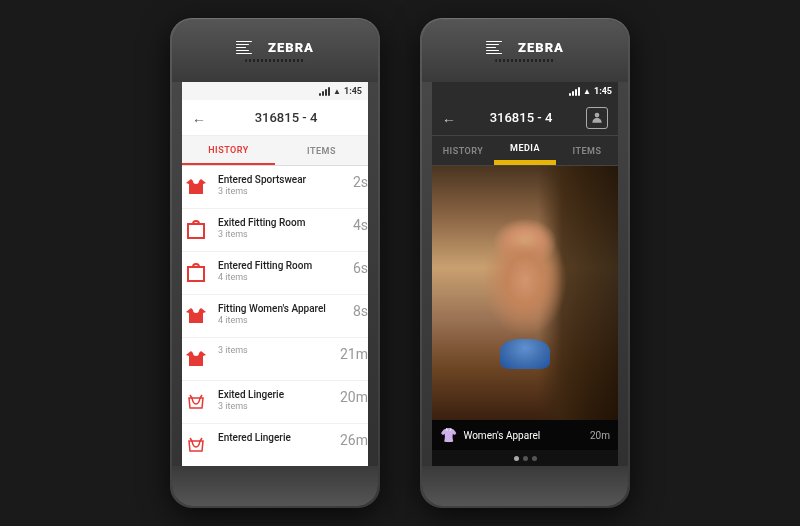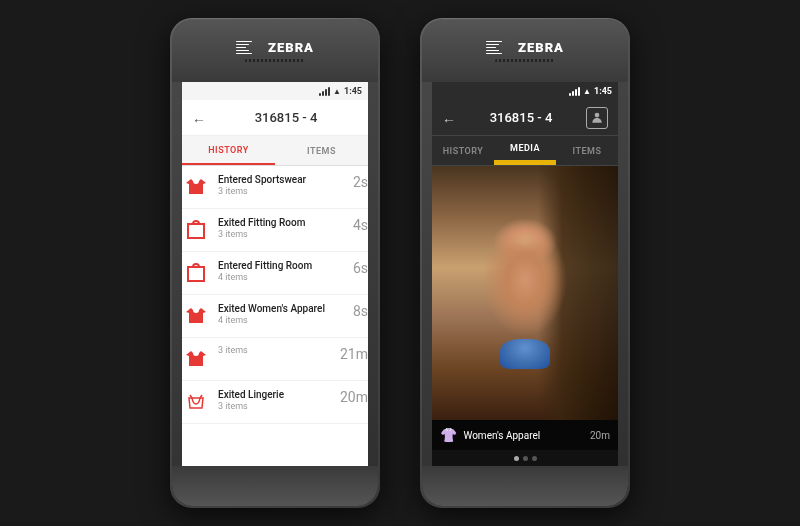--- a/index.html
+++ b/index.html
@@ -493,21 +493,21 @@
             <div class="item-time">6s</div>
           </div>
 
           <div class="list-item">
             <div class="item-icon">
               <svg viewBox="0 0 24 24" fill="#e53935">
                 <path d="M7 4L2 8l3 1v10h14V9l3-1-5-4-2 2a3 3 0 01-6 0L7 4z"></path>
               </svg>
             </div>
             <div class="item-text">
-              <div class="item-title">Exited Women's Apparel</div>
+              <div class="item-title">Fitting Women's Apparel</div>
               <div class="item-subtitle">4 items</div>
             </div>
             <div class="item-time">8s</div>
           </div>
 
           <div class="list-item">
             <div class="item-icon">
               <svg viewBox="0 0 24 24" fill="#e53935">
                 <path d="M7 4L2 8l3 1v10h14V9l3-1-5-4-2 2a3 3 0 01-6 0L7 4z"></path>
               </svg>
@@ -526,20 +526,34 @@
                 <path d="M8 8L6 5M16 8l2-3"></path>
               </svg>
             </div>
             <div class="item-text">
               <div class="item-title">Exited Lingerie</div>
               <div class="item-subtitle">3 items</div>
             </div>
             <div class="item-time">20m</div>
           </div>
 
+          <div class="list-item">
+            <div class="item-icon">
+              <svg viewBox="0 0 24 24" fill="none" stroke="#e53935" stroke-width="1.5">
+                <path d="M8 8c0 0 1 6 4 6s4-6 4-6"></path>
+                <path d="M5 8h14l-1 10H6L5 8z"></path>
+                <path d="M8 8L6 5M16 8l2-3"></path>
+              </svg>
+            </div>
+            <div class="item-text">
+              <div class="item-title">Entered Lingerie</div>
+              <div class="item-subtitle"></div>
+            </div>
+            <div class="item-time">26m</div>
+          </div>
 
         </div>
       </div>
 
       <div class="device-bottom"></div>
     </div>
   </div>
 
   <div class="device">
     <div class="device-inner">

